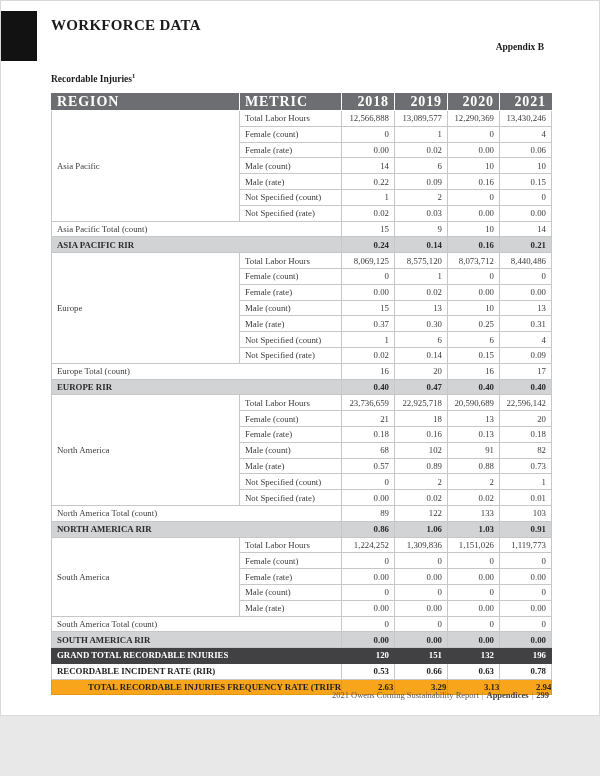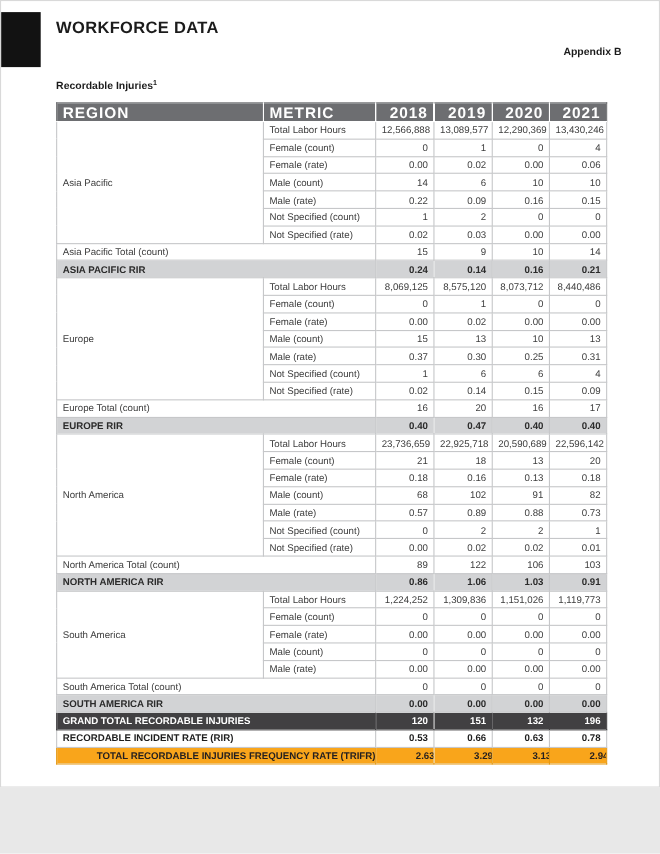--- a/index.html
+++ b/index.html
@@ -1,36 +1,36 @@
 <!DOCTYPE html>
 <html style="--accent: #E1A32B; --header-bg: #6D6E71; --rir-bg: #D2D3D5; --dark-bg: #414042; --gold-bg: #F9A51B;"><head>
 <meta charset="utf-8">
 <style>
   * { margin:0; padding:0; box-sizing:border-box; }
   html, body { background:#e8e8e8; }
   body { font-family:"Liberation Sans", sans-serif; }
 
   .page {
     width:600px; height:716px; background:#ffffff; position:relative;
-    margin:0 auto; border:1px solid #d9d9d9; overflow:hidden;
+    margin:0 auto; border:1px solid #d9d9d9; overflow:hidden;font-family:Liberation Serif, serif;
   }
   .corner-tab {
     position:absolute; left:0; top:10px; width:36px; height:50px;
     background:#121212;
   }
   .header-block { position:absolute; left:50px; top:16px; }
   .page-title {
     font-size:15px; font-weight:bold; color:#1b1b1b; letter-spacing:0.3px;
   }
   .page-subtitle {
     font-size:15px; font-weight:bold; letter-spacing:0.3px; margin-top:3px;
     color: var(--accent, #E1A32B);
   }
   .appendix {
-    position:absolute; right:34px; top:41px; font-size:9.5px;
+    position:absolute; right:55px; top:41px; font-size:9.5px;
     font-weight:bold; color:#1b1b1b;
   }
   .caption {
     position:absolute; left:50px; top:71px; font-size:9.5px;
     font-weight:bold; color:#1b1b1b;
   }
   .caption sup { font-size:6.5px; }
 
   table.data {
     position:absolute; left:50px; top:92px; width:500px;
@@ -286,21 +286,21 @@
           <td>Not Specified (rate)</td>
           <td class="num">0.00</td>
           <td class="num">0.02</td>
           <td class="num">0.02</td>
           <td class="num">0.01</td>
         </tr>
         <tr class="region-total-row">
           <td colspan="2">North America Total (count)</td>
           <td class="num">89</td>
           <td class="num">122</td>
-          <td class="num">106</td>
+          <td class="num">133</td>
           <td class="num">103</td>
         </tr>
         <tr class="region-rir-row">
           <td colspan="2">NORTH AMERICA RIR</td>
           <td class="num">0.86</td>
           <td class="num">1.06</td>
           <td class="num">1.03</td>
           <td class="num">0.91</td>
         </tr>
         <tr>
@@ -370,14 +370,17 @@
         <tr class="row-gold">
           <td colspan="2">TOTAL RECORDABLE INJURIES FREQUENCY RATE (TRIFR)</td>
           <td class="num">2.63</td>
           <td class="num">3.29</td>
           <td class="num">3.13</td>
           <td class="num">2.94</td>
         </tr>
       </tbody>
   </table>
 
+  <div class="footer">
+    <span>2021 Owens Corning Sustainability Report</span><span class="sep">|</span><span class="bold">Appendices</span><span class="sep">|</span><span class="bold">299</span>
+  </div>
 
 </div>
 
 </body></html>

